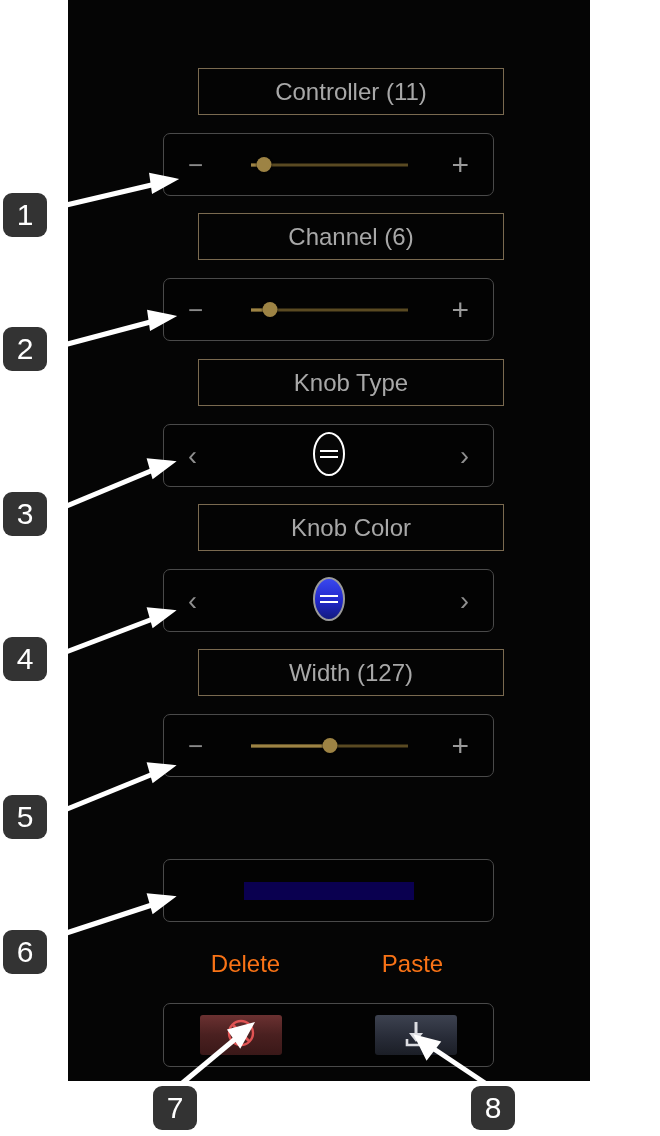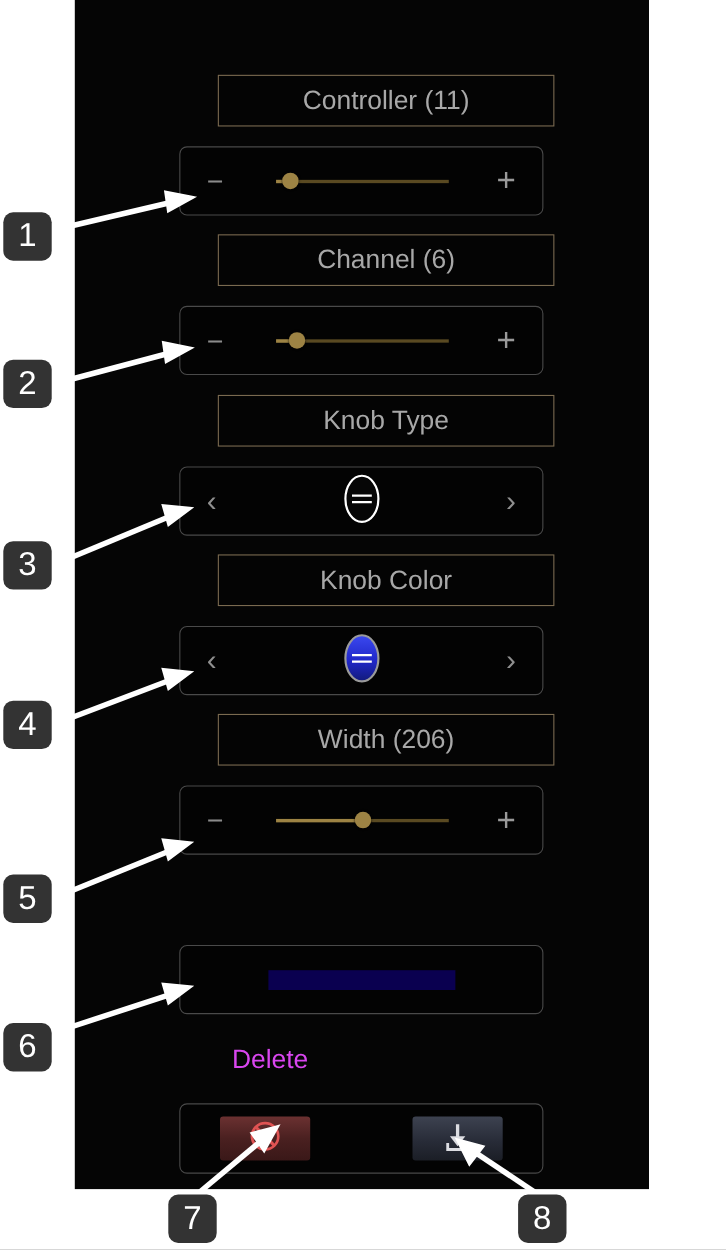--- a/index.html
+++ b/index.html
@@ -93,21 +93,21 @@
   
   .colorbar {
     position: absolute; left: 50%; top: 50%;
     transform: translate(-50%, -50%);
     width: 170px; height: 18px;
   }
 
   
   .act-label {
     position: absolute;
-    font-size: 24px; color: #d946ef;
+    font-size: 24px; color: #f97316;
     text-align: center;
   }
 
   
   .btn-del {
     position: absolute; left: 36px; top: 50%;
     transform: translateY(-50%);
     width: 82px; height: 40px; border-radius: 3px;
     background: linear-gradient(180deg, #6b3131 0%, #4a2020 50%, #3a1818 100%);
     display: flex; align-items: center; justify-content: center;
@@ -200,38 +200,39 @@
           </defs>
           <ellipse cx="20" cy="24" rx="15" ry="21" fill="url(#kb)" stroke="#9a9a9a" stroke-width="2"></ellipse>
           <line x1="11" y1="21" x2="29" y2="21" stroke="#ffffff" stroke-width="2"></line>
           <line x1="11" y1="27" x2="29" y2="27" stroke="#ffffff" stroke-width="2"></line>
         </svg>
       </span>
       <span class="chev right">›</span>
     </div>
 
     <div class="label-box" style="top:649px">
-      <span>Width (206)</span>
+      <span>Width (127)</span>
     </div>
 
     <div class="ctl-box" style="top:714px">
       <span class="minus">−</span>
       <div class="track">
         <div class="filled" id="fill4" style="width: 50%; background: rgb(157, 131, 68);"></div>
         <div class="knob" id="knob4" style="left: 50%; background: rgb(157, 131, 68);"></div>
       </div>
       <span class="plus">+</span>
     </div>
 
 
     <div class="ctl-box" style="top:859px">
       <div class="colorbar" id="bgswatch" style="background: rgb(10, 0, 80);"></div>
     </div>
 
     <div class="act-label" style="left:95px; top:950px; width:165px">Delete</div>
+    <div class="act-label" style="left:262px; top:950px; width:165px">Paste</div>
 
     <div class="ctl-box" style="top:1003px; height:64px">
       <div class="btn-del">
         <span>
           <svg width="32" height="32" viewBox="0 0 32 32">
             <circle cx="16" cy="16" r="12" fill="none" stroke="#e05353" stroke-width="2.4"></circle>
             <line x1="8" y1="8" x2="24" y2="24" stroke="#e05353" stroke-width="2.8"></line>
             <line x1="24" y1="8" x2="8" y2="24" stroke="#e05353" stroke-width="2.8"></line>
           </svg>
         </span>

